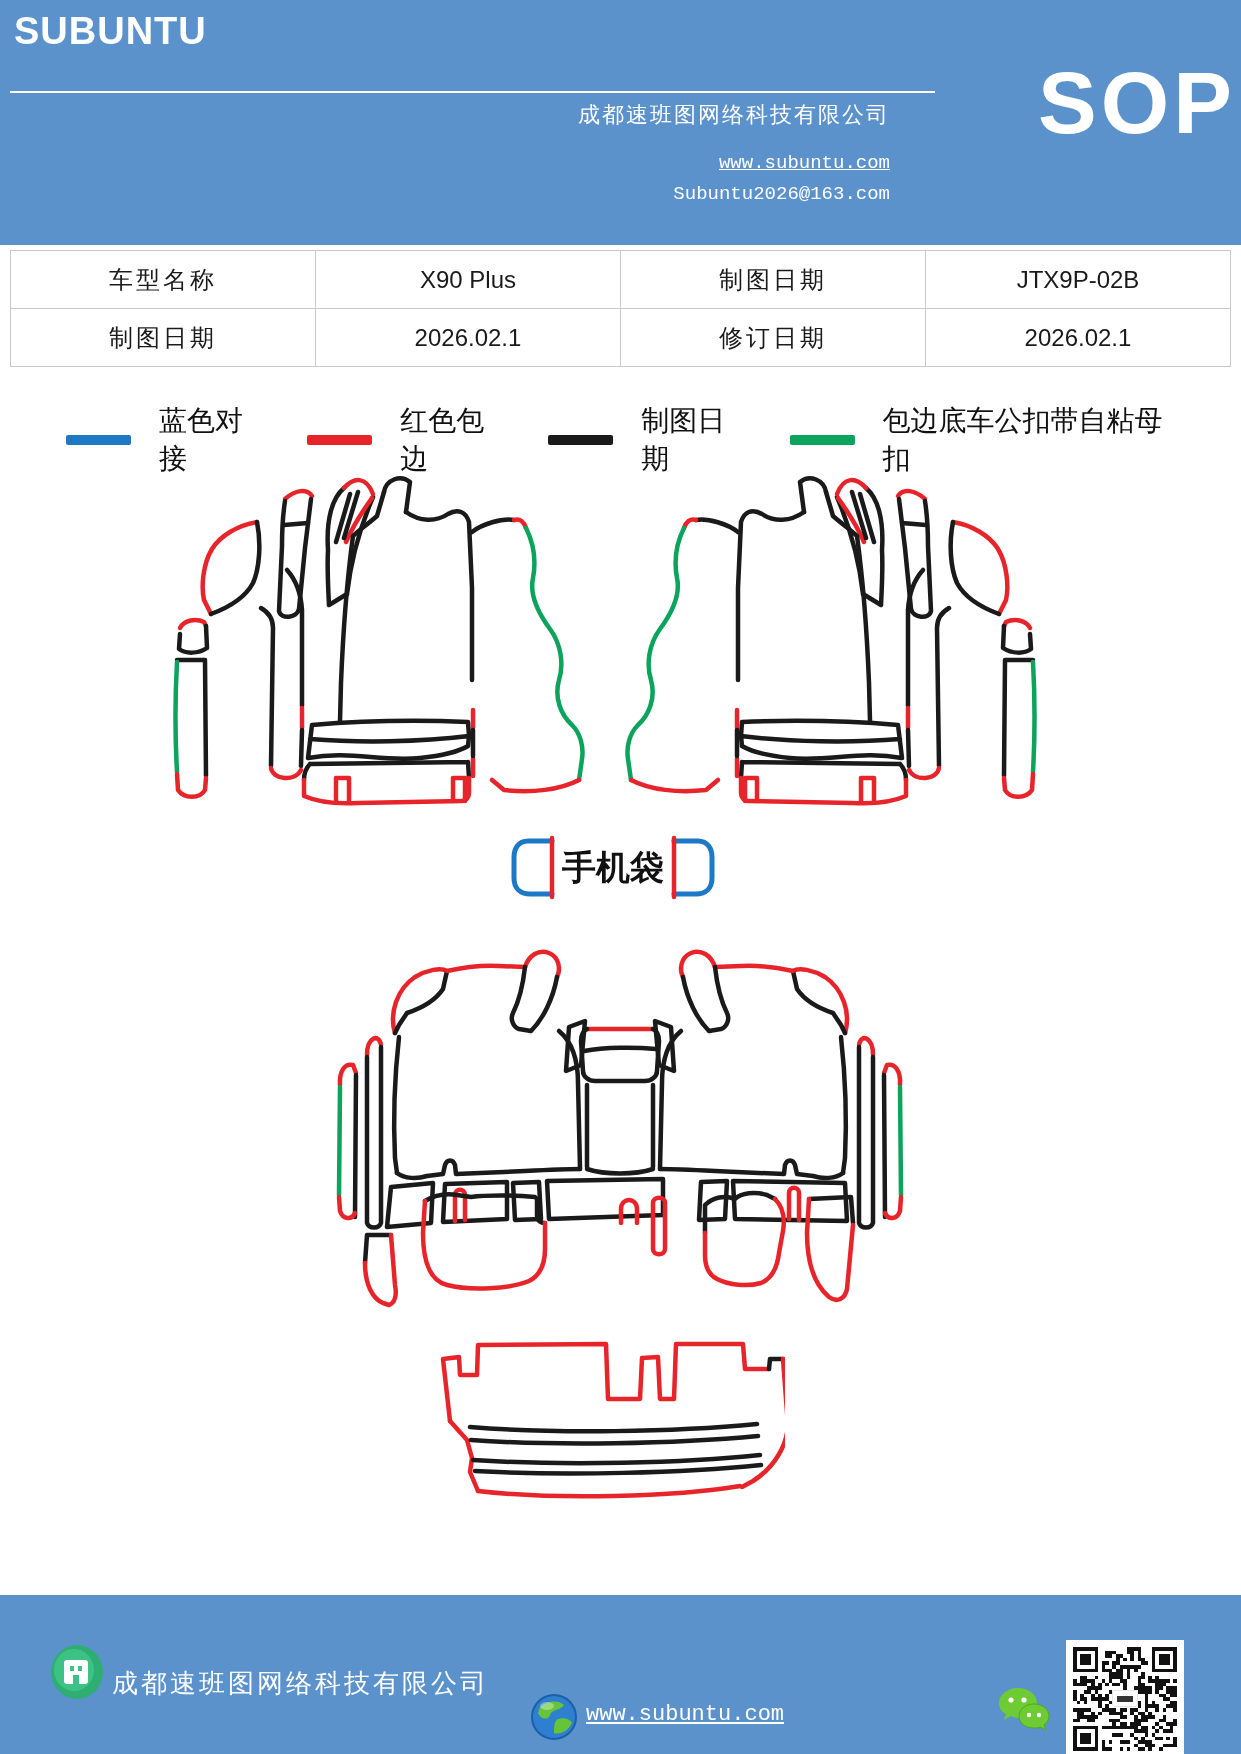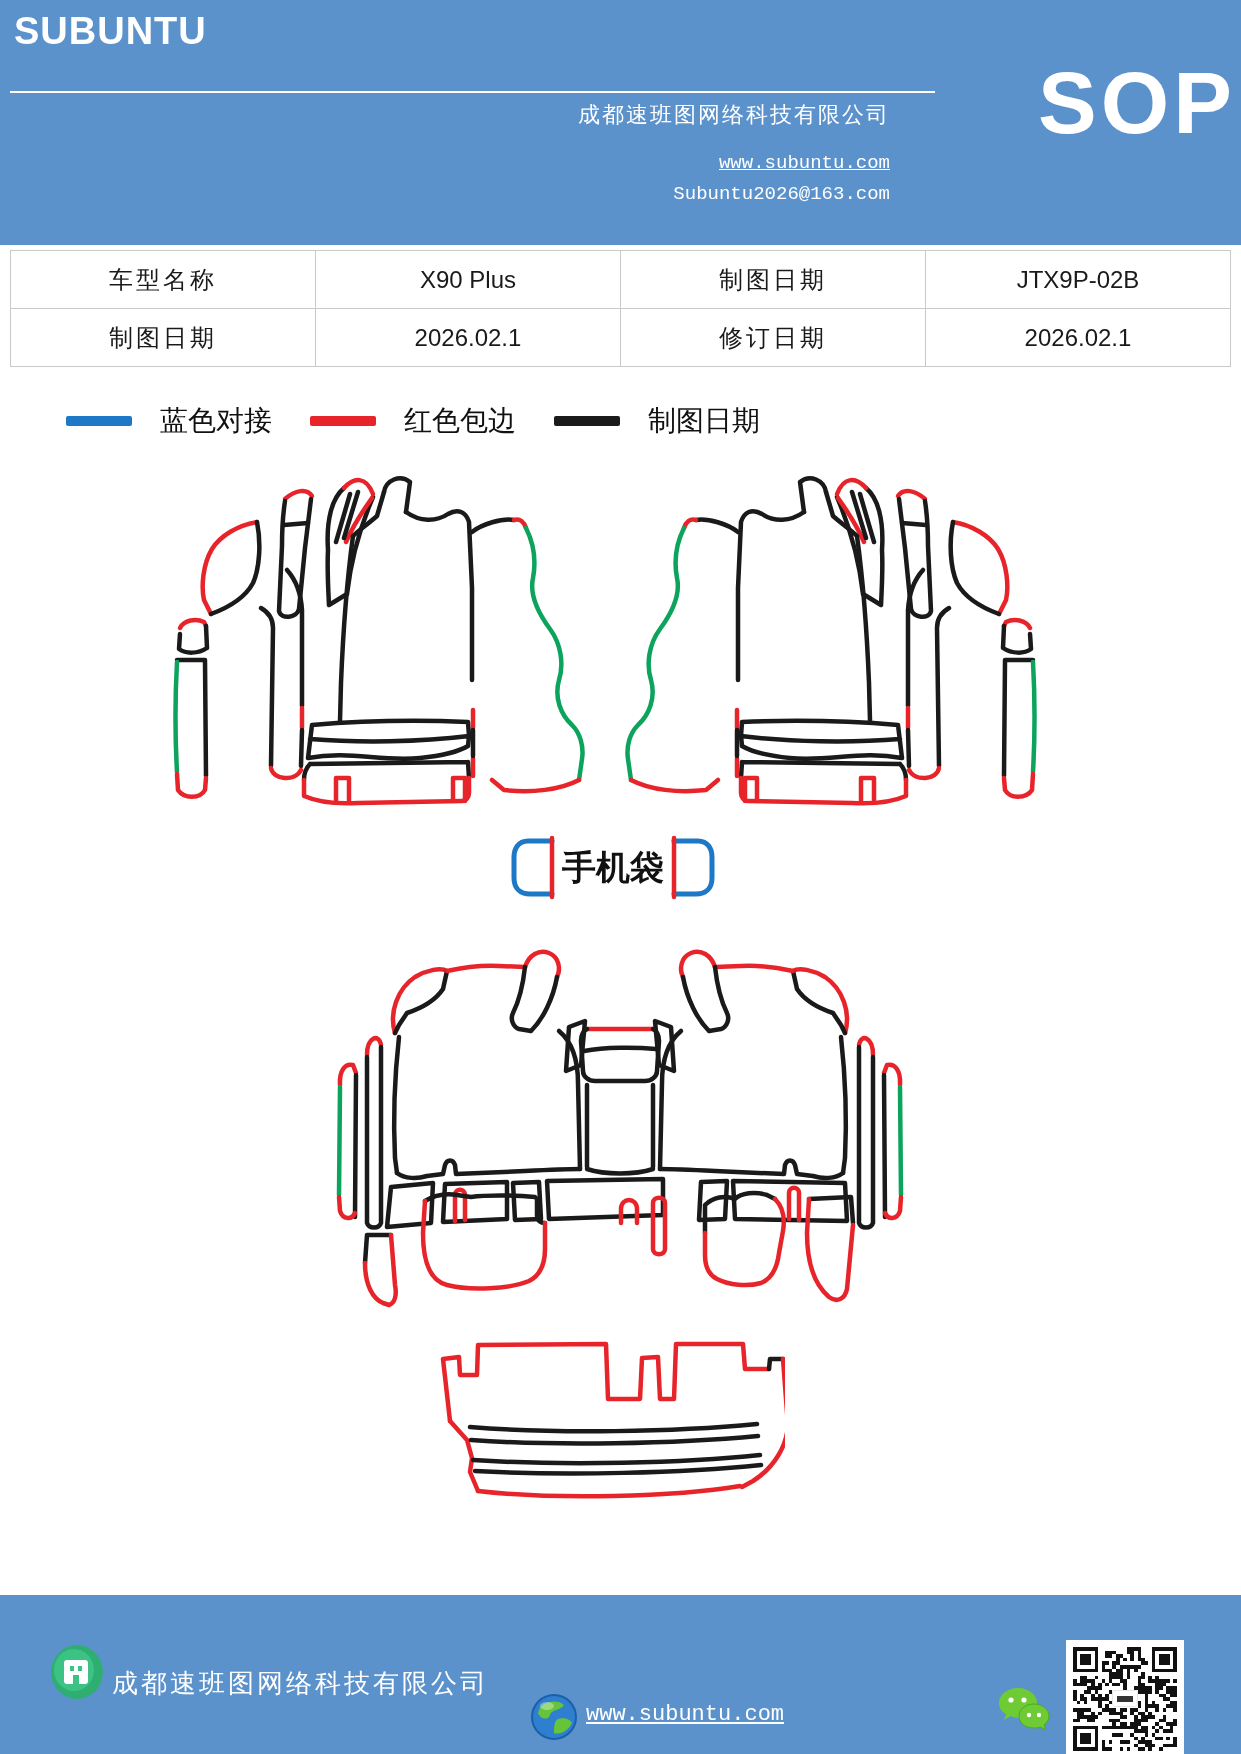--- a/index.html
+++ b/index.html
@@ -85,20 +85,24 @@
       <span class="swatch" style="background: rgb(29, 121, 198);"></span>
       <span class="leg-label">蓝色对接</span>
     </div>
     <div class="leg-item">
       <span class="swatch" style="background: rgb(232, 36, 43);"></span>
       <span class="leg-label">红色包边</span>
     </div>
     <div class="leg-item">
       <span class="swatch" style="background: rgb(26, 26, 26);"></span>
       <span class="leg-label">制图日期</span>
+    </div>
+    <div class="leg-item">
+      <span class="swatch" style="background: rgb(12, 163, 92);"></span>
+      <span class="leg-label">包边底车公扣带自粘母扣</span>
     </div>
   </div>
 
   <svg class="diag" style="left:160px;top:428px" width="890" height="380" viewBox="0 0 890 380">
     <g id="front-half">
 
       <path class="r" d="M20,200 C24,192 36,190 44,194 L46,198"></path>
       <path class="k" d="M46,198 L47,220 C38,226 26,226 19,221 L20,206"></path>
       <path class="k" d="M45,232 L46,348 M17,232 L45,232"></path>
       <path class="g" d="M17,234 C15,270 15,308 17,344"></path>

